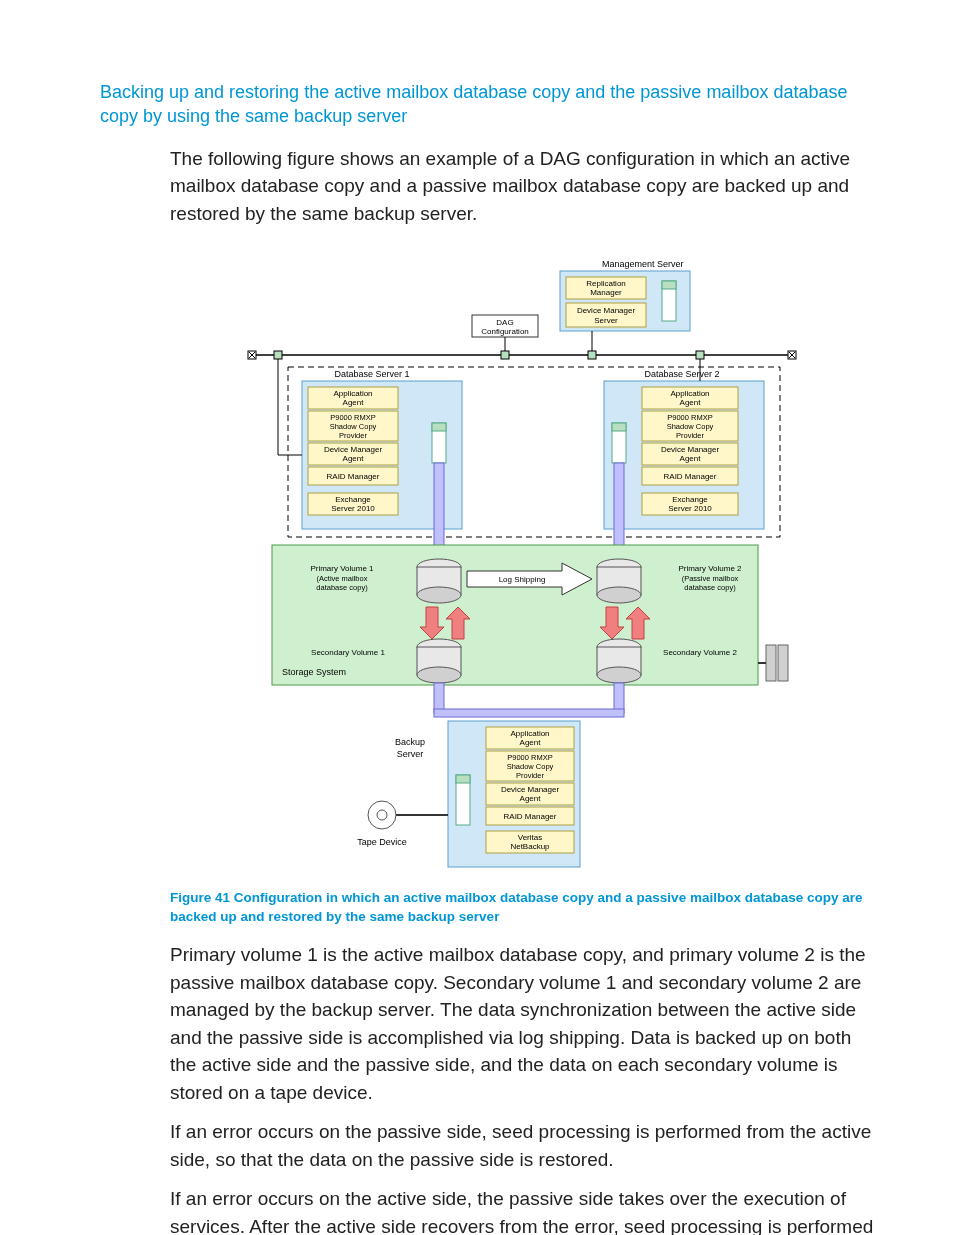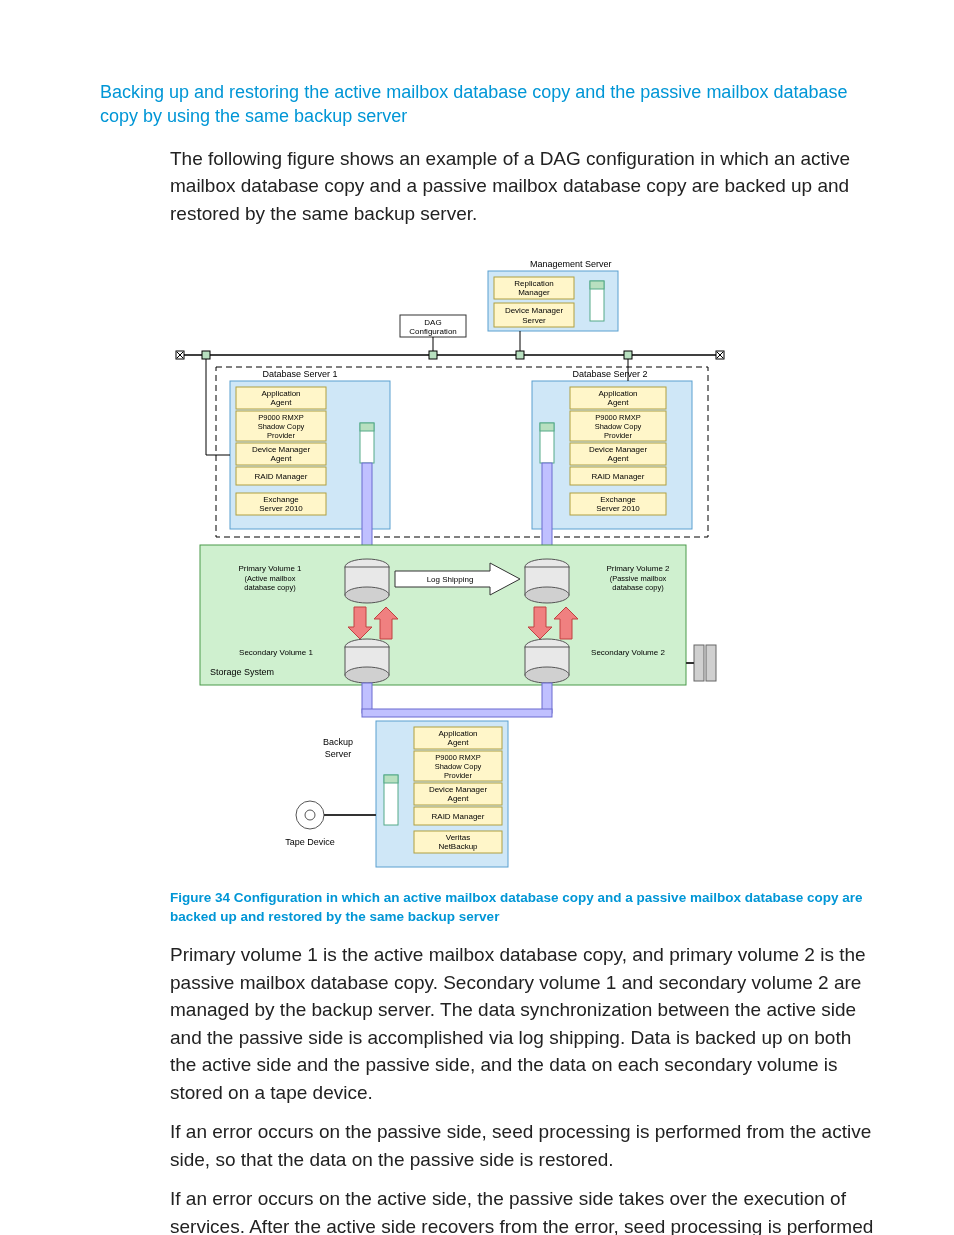--- a/index.html
+++ b/index.html
@@ -29,20 +29,21 @@
   .figure-caption {
     color: #0096D6;
     font-size: 13.5px;
     font-weight: bold;
     line-height: 1.4;
     margin: 10px 0 14px 0;
     padding-left: 70px;
   }
   .diagram-wrap {
     margin: 28px 0 8px 70px;
+    text-align: center;
   }
   .footer {
     text-align: right;
     font-size: 13px;
     color: #333;
     margin-top: 60px;
     padding-right: 10px;
   }
   .pagenum { margin-left: 20px; font-size: 14px; }
   
@@ -212,21 +213,21 @@
       <rect x="214" y="520" width="14" height="50" fill="#fff" stroke="#5a8"></rect>
       <rect x="214" y="520" width="14" height="8" fill="#b8e0c0" stroke="#5a8"></rect>
 
       <circle cx="140" cy="560" r="14" fill="#fff" stroke="#555"></circle>
       <circle cx="140" cy="560" r="5" fill="#fff" stroke="#555"></circle>
       <line x1="154" y1="560" x2="206" y2="560" stroke="#333" stroke-width="2"></line>
       <text x="140" y="590" font-size="9" text-anchor="middle">Tape Device</text>
     </svg>
   </div>
 
-  <p class="figure-caption">Figure 34 Configuration in which an active mailbox database copy and a passive mailbox database copy are backed up and restored by the same backup server</p>
+  <p class="figure-caption">Figure 41 Configuration in which an active mailbox database copy and a passive mailbox database copy are backed up and restored by the same backup server</p>
 
   <p class="body-text">Primary volume 1 is the active mailbox database copy, and primary volume 2 is the passive mailbox database copy. Secondary volume 1 and secondary volume 2 are managed by the backup server. The data synchronization between the active side and the passive side is accomplished via log shipping. Data is backed up on both the active side and the passive side, and the data on each secondary volume is stored on a tape device.</p>
   <p class="body-text">If an error occurs on the passive side, seed processing is performed from the active side, so that the data on the passive side is restored.</p>
   <p class="body-text">If an error occurs on the active side, the passive side takes over the execution of services. After the active side recovers from the error, seed processing is performed from the passive side, so that the data that was updated while the passive side was executing the services is applied to the active side.</p>
 
   <div class="footer">
     <span>Application Agent CLI User Guide</span>
     <span class="pagenum">67</span>
   </div>
 

